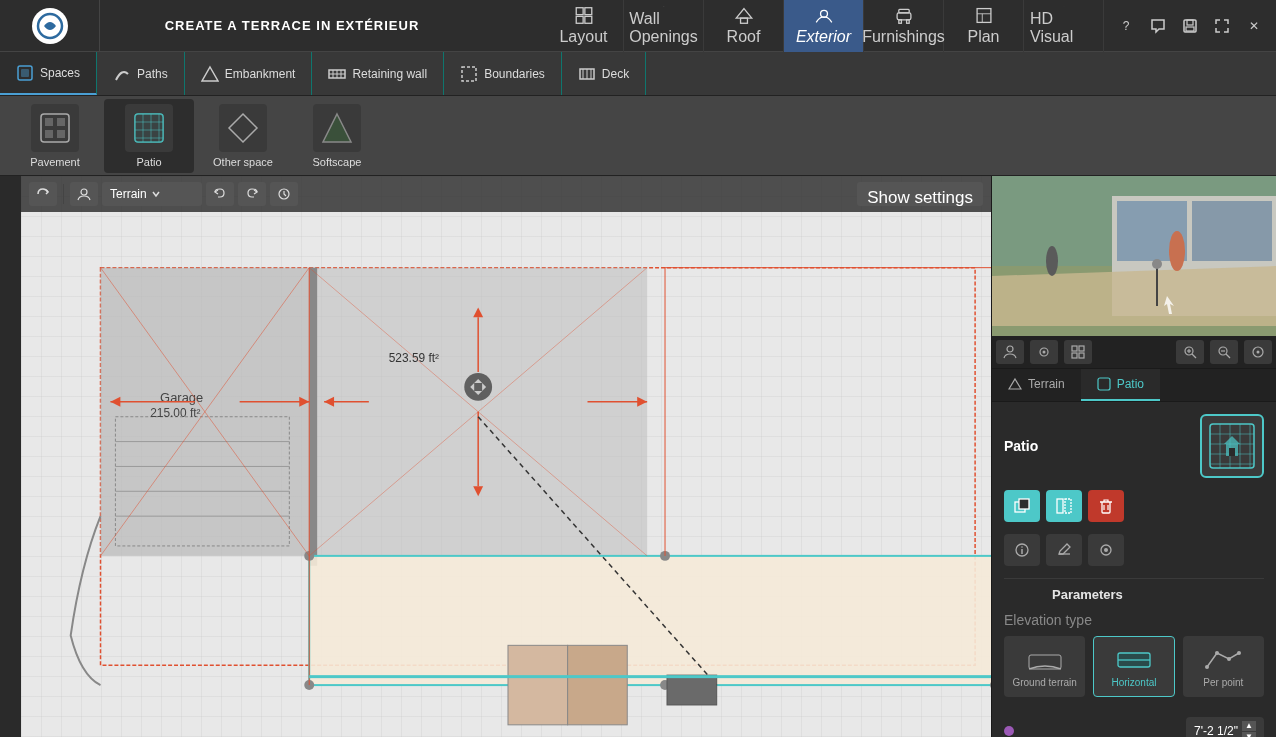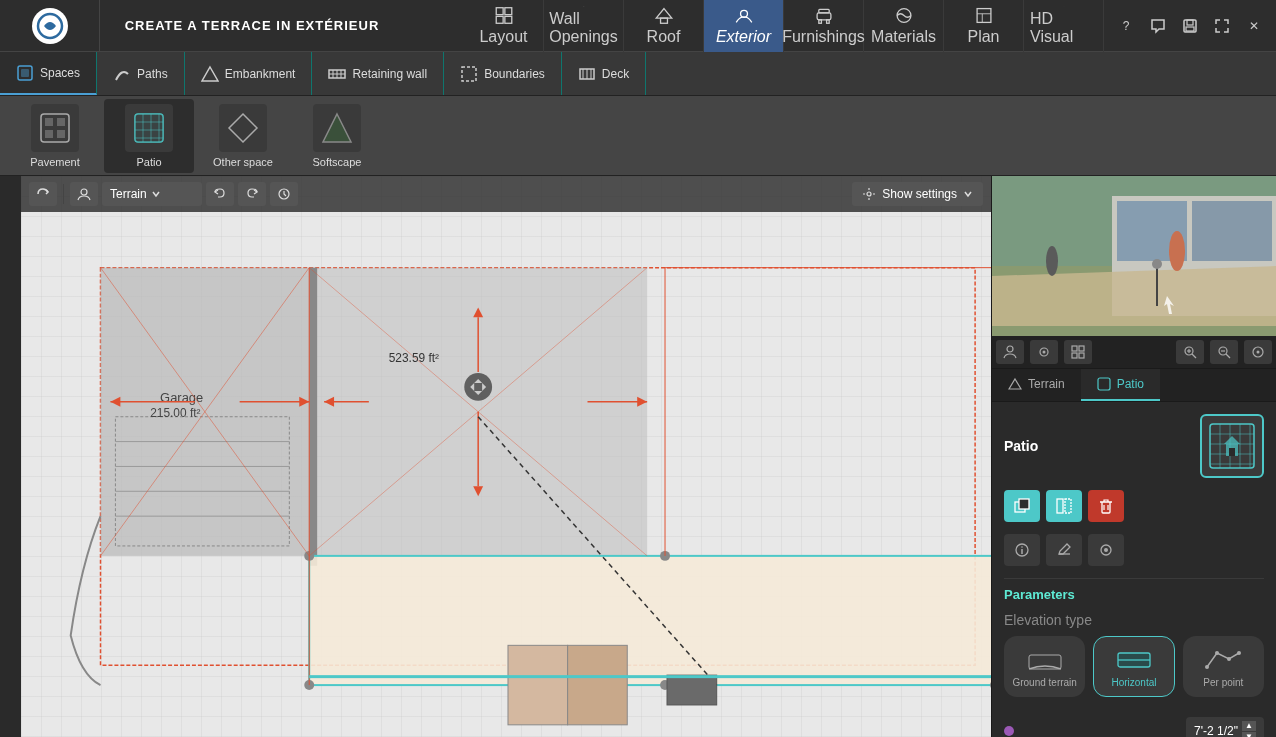--- a/index.html
+++ b/index.html
@@ -96,21 +96,21 @@
       cursor: pointer; color: #ddd;
     }
     .terrain-dropdown {
       display: flex; align-items: center; gap: 4px; background: #555;
       border-radius: 3px; padding: 0 8px; height: 24px; cursor: pointer;
       font-size: 12px; min-width: 100px;
     }
     .show-settings-btn {
       margin-left: auto; display: flex; align-items: center; gap: 6px;
       background: #555; border-radius: 3px; padding: 0 10px; height: 24px;
-      cursor: pointer; font-size: 12px;
+      cursor: pointer; font-size: 17px; flex-direction: column;
     }
 
     
     .canvas-svg { position: absolute; top: 0; left: 0; width: 100%; height: 100%; }
 
     
     .right-panel {
       width: 285px; background: #2a2a2a; border-left: 1px solid #1a1a1a;
       display: flex; flex-direction: column; overflow: hidden;
     }
@@ -176,33 +176,33 @@
     .icon-btn.red { background: #c0392b; color: #fff; }
 
     .info-icon-btn {
       width: 36px; height: 32px; background: #3a3a3a; border-radius: 4px;
       display: flex; align-items: center; justify-content: center;
       cursor: pointer; color: #aaa;
     }
     .info-icon-row { display: flex; gap: 6px; margin-bottom: 12px; }
 
     .section-title {
-      font-size: 13px; font-weight: 600; color: #5eead4; margin-bottom: 10px;
+      font-size: 13px; font-weight: 600; color: #e5e5e5; margin-bottom: 10px; margin-left: 48px;
     }
 
     .subsection-label {
       font-size: 14px; color: #888; margin-bottom: 8px;
     }
 
     .elevation-type-row {
       display: flex; gap: 8px; margin-bottom: 14px;
     }
     .elev-type-btn {
       display: flex; flex-direction: column; align-items: center; justify-content: center;
-      flex: 1; padding: 8px 4px; background: #3a3a3a; border-radius: 13px;
+      flex: 1; padding: 8px 4px; background: #3a3a3a; border-radius: 4px;
       cursor: pointer; color: #aaa; font-size: 10px; gap: 4px; border: 1px solid transparent;
     }
     .elev-type-btn.active { border-color: #4dc8c8; color: #4dc8c8; }
     .elev-type-btn svg { width: 36px; height: 28px; }
 
     .elevation-row {
       display: flex; align-items: center; gap: 8px; margin-bottom: 14px;
     }
     .elevation-dot { width: 10px; height: 10px; border-radius: 50%; background: #9b59b6; }
     .elevation-label { font-size: 12px; color: #aaa; flex: 1; margin-top: 26px; }
@@ -279,27 +279,20 @@
     <div class="toolbar-tool">
       <svg width="22" height="22" viewBox="0 0 22 22" fill="none">
           <rect x="3" y="8" width="16" height="8" rx="2" stroke="#ccc" stroke-width="1.5"></rect>
           <rect x="5" y="16" width="3" height="4" stroke="#ccc" stroke-width="1.5"></rect>
           <rect x="14" y="16" width="3" height="4" stroke="#ccc" stroke-width="1.5"></rect>
           <rect x="5" y="4" width="12" height="4" rx="1" stroke="#ccc" stroke-width="1.5"></rect>
         </svg>
       <span>Furnishings</span>
     </div>
 
-    <div class="toolbar-tool">
-      <svg width="22" height="22" viewBox="0 0 22 22" fill="none">
-          <circle cx="11" cy="11" r="8" stroke="#ccc" stroke-width="1.5"></circle>
-          <path d="M3 11 Q7 7 11 11 Q15 15 19 11" stroke="#ccc" stroke-width="1.5" fill="none"></path>
-        </svg>
-      <span>Materials</span>
-    </div>
 
     <div class="toolbar-tool">
       <svg width="22" height="22" viewBox="0 0 22 22" fill="none">
           <rect x="3" y="3" width="16" height="16" stroke="#ccc" stroke-width="1.5"></rect>
           <line x1="3" y1="9" x2="19" y2="9" stroke="#ccc" stroke-width="1"></line>
           <line x1="9" y1="9" x2="9" y2="19" stroke="#ccc" stroke-width="1"></line>
         </svg>
       <span>Plan</span>
     </div>
 

